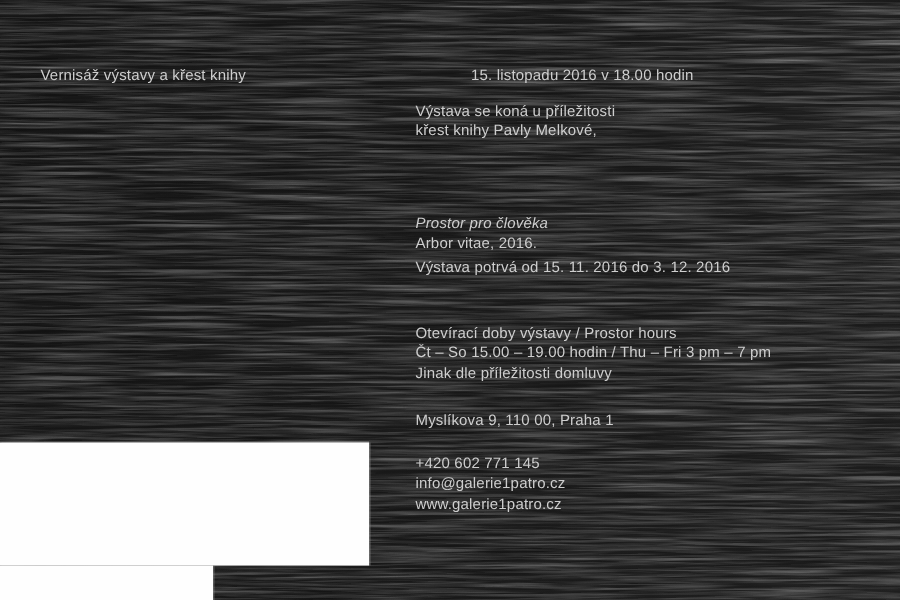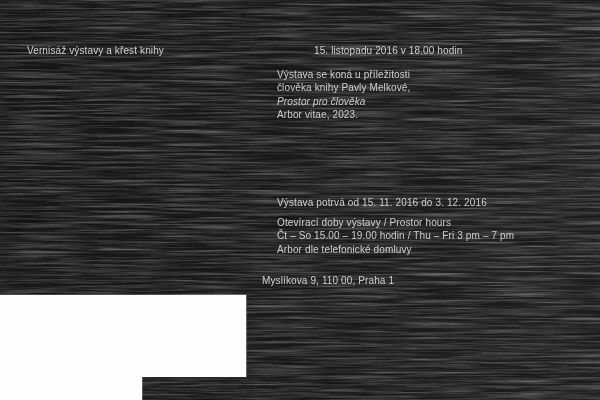--- a/index.html
+++ b/index.html
@@ -35,27 +35,27 @@
     display: block;
   }
   .txt {
     position: absolute;
     font-size: 10px;
     line-height: 13.4px;
     color: #cecece;
     letter-spacing: 0.12px;
     white-space: nowrap;
   }
-  .italic { font-style: italic; }
+  .italic { font-style: italic; margin-top: 48px; }
   .b-title    { left: 27px;  top: 44px; }
   .b-datetime { left: 277px; top: 44px; margin-left: 37px; }
   .b-occasion { left: 277px; top: 68px; }
-  .b-duration { left: 277px; top: 196px; }
+  .b-duration { left: 277px; top: 172px; }
   .b-hours    { left: 277px; top: 216px; }
-  .b-address  { left: 262px; top: 274px; }
+  .b-address  { left: 277px; top: 274px; }
   .b-contact  { left: 277px; top: 303px; }
   .paper {
     position: absolute;
     background: #fefefe;
   }
   .paper-a {
     left: 0;
     top: 295px;
     width: 246px;
     height: 82px;
@@ -88,34 +88,39 @@
       <rect width="600" height="400" filter="url(#streaks)" opacity="0.45"></rect>
       <rect width="600" height="400" filter="url(#spots)" opacity="0.35"></rect>
     </svg>
 
     <div class="txt b-title">Vernisáž výstavy a křest knihy</div>
 
     <div class="txt b-datetime">15. listopadu 2016 v 18.00 hodin</div>
 
     <div class="txt b-occasion">
       <div>Výstava se koná u příležitosti</div>
-      <div>člověka knihy Pavly Melkové,</div>
+      <div>křest knihy Pavly Melkové,</div>
       <div class="italic">Prostor pro člověka</div>
-      <div>Arbor vitae, 2023.</div>
+      <div>Arbor vitae, 2016.</div>
     </div>
 
     <div class="txt b-duration">Výstava potrvá od 15. 11. 2016 do 3. 12. 2016</div>
 
     <div class="txt b-hours">
       <div>Otevírací doby výstavy / Prostor hours</div>
       <div>Čt – So 15.00 – 19.00 hodin / Thu – Fri 3 pm – 7 pm</div>
-      <div>Arbor dle telefonické domluvy</div>
+      <div>Jinak dle příležitosti domluvy</div>
     </div>
 
     <div class="txt b-address">Myslíkova 9, 110 00, Praha 1</div>
 
+    <div class="txt b-contact">
+      <div>+420 602 771 145</div>
+      <div>info@galerie1patro.cz</div>
+      <div>www.galerie1patro.cz</div>
+    </div>
 
   </div>
 
   <div class="paper paper-a"></div>
   <div class="paper paper-b"></div>
 
 </div>
 
 </body></html>

